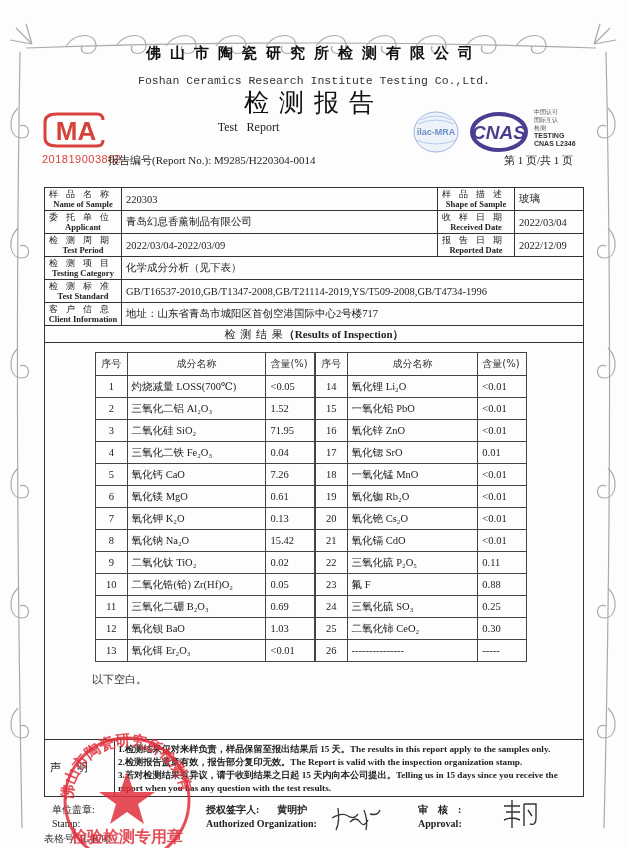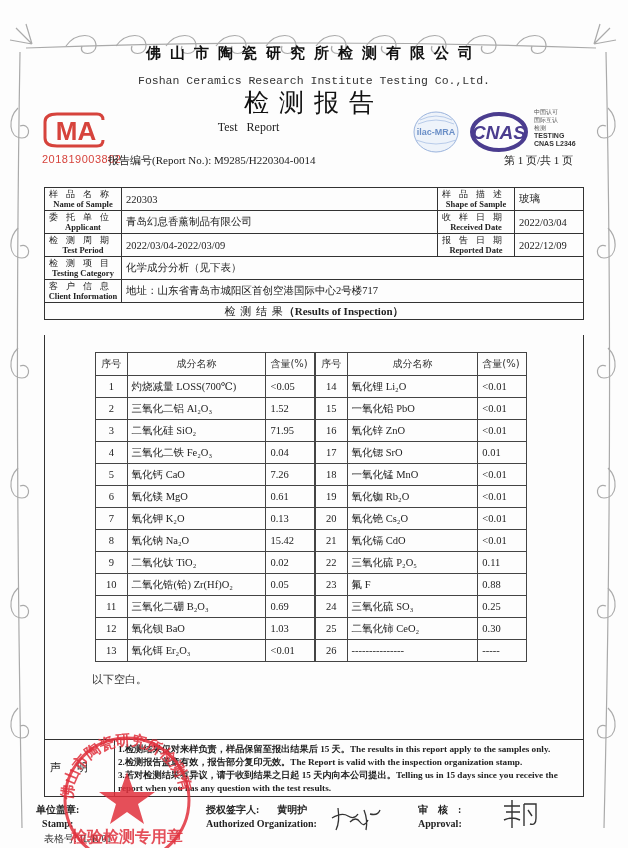--- a/index.html
+++ b/index.html
@@ -36,21 +36,21 @@
   .data .no { width:26px; text-align:center; }
   .data .name { width:150px; text-align:left; }
   .data .val { width:44px; text-align:left; }
   .data .split { border-left:2px solid #444; }
 
   .blank-note { position:absolute; left:92px; top:672px; font-size:11px; font-family:"DejaVu Sans",sans-serif; color:#333; }
   .decl { position:absolute; left:44px; top:739px; width:540px; height:56px; border-top:1px solid #333; border-bottom:1px solid #333; }
   .decl-label { position:absolute; left:6px; top:20px; font-size:11px; letter-spacing:16px; font-family:"DejaVu Sans",sans-serif; }
   .decl-divider { position:absolute; left:70px; top:0; width:1px; height:56px; background:#333; }
   .decl-lines { position:absolute; left:74px; top:3px; font-size:9.2px; line-height:13px; font-weight:bold; }
-  .footer-stamp { position:absolute; left:36px; top:803px; font-size:10px; line-height:14px; font-weight:bold;text-align:center; }
+  .footer-stamp { position:absolute; left:52px; top:803px; font-size:10px; line-height:14px; font-weight:normal; }
   .footer-auth { position:absolute; left:206px; top:803px; font-size:10px; line-height:14px; font-weight:bold; }
   .footer-auth .signer { margin-left:18px; }
   .footer-approval { position:absolute; left:418px; top:803px; font-size:10px; line-height:14px; font-weight:bold; }
   .form-no { position:absolute; left:44px; top:832px; font-size:10px; color:#333; }
   .sig1 { position:absolute; left:328px; top:802px; width:56px; height:32px; }
   .sig2 { position:absolute; left:500px; top:796px; width:40px; height:36px; }
   .seal { position:absolute; left:52px; top:730px; width:150px; height:128px; pointer-events:none; }
 </style>
 </head>
 <body>
@@ -163,20 +163,27 @@
   </tr>
   <tr>
     <td class="lbl">
           <span class="cn">检测项目</span>
           <span class="en">Testing Category</span>
         </td>
     <td class="val" colspan="3">化学成分分析（见下表）</td>
   </tr>
   <tr>
     <td class="lbl">
+          <span class="cn">检测标准</span>
+          <span class="en">Test Standard</span>
+        </td>
+    <td class="val" colspan="3">GB/T16537-2010,GB/T1347-2008,GB/T21114-2019,YS/T509-2008,GB/T4734-1996</td>
+  </tr>
+  <tr>
+    <td class="lbl">
           <span class="cn">客户信息</span>
           <span class="en">Client Information</span>
         </td>
     <td class="val" colspan="3">地址：山东省青岛市城阳区首创空港国际中心2号楼717</td>
   </tr>
   <tr>
     <td class="results" colspan="4"><span>检 测 结 果</span><b>（Results of Inspection）</b></td>
   </tr>
 </tbody>
   </table>

